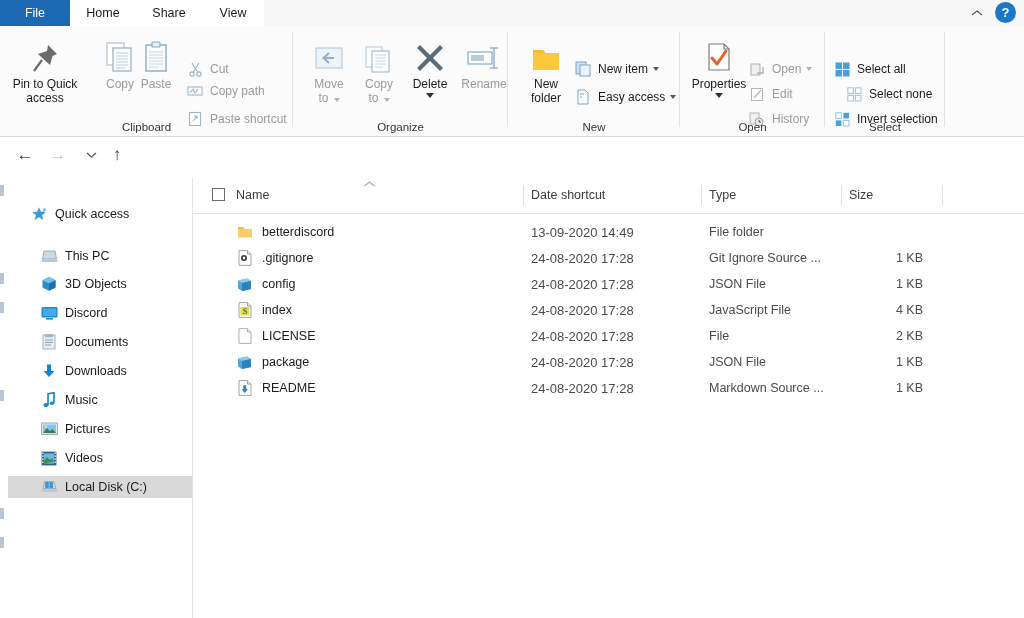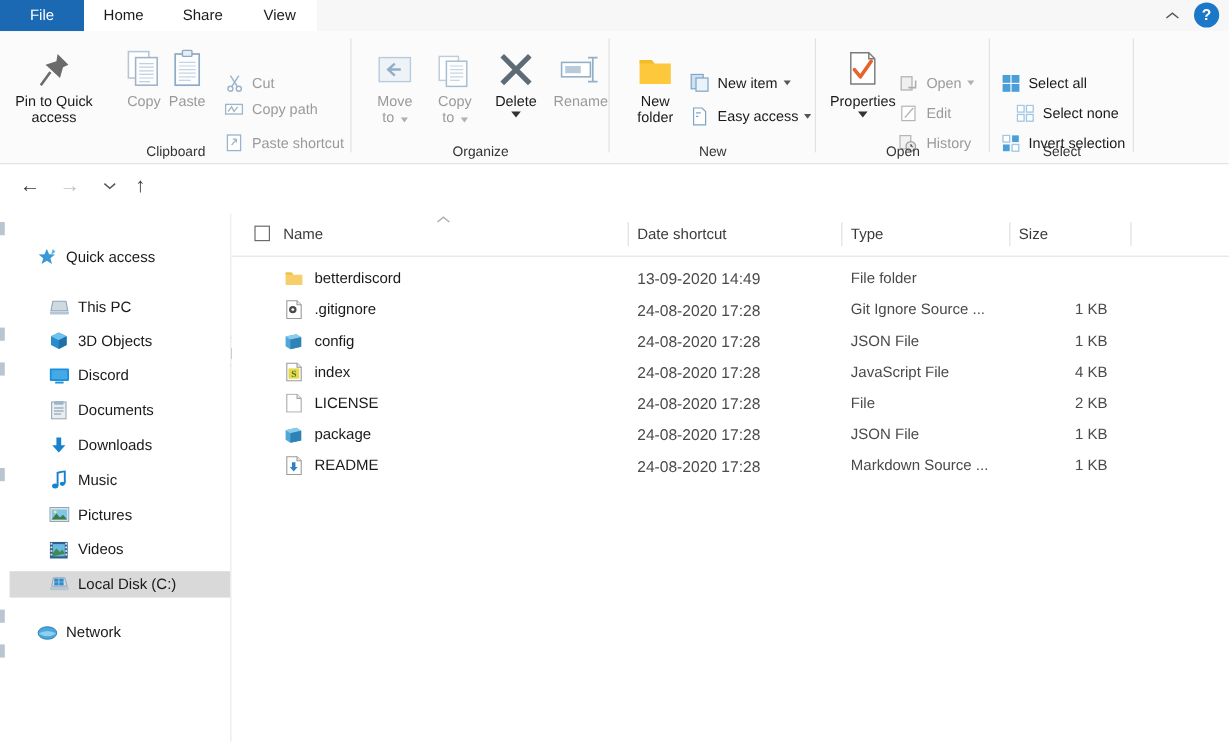--- a/index.html
+++ b/index.html
@@ -805,30 +805,20 @@
               <rect x="8.4" y="2.2" width="3.6" height="2.6"></rect>
             <rect x="4.2" y="5.2" width="3.6" height="2.6"></rect>
               <rect x="8.4" y="5.2" width="3.6" height="2.6"></rect>
           </g>
           <rect x="0.6" y="9.2" width="15.8" height="2.6" rx="1" fill="#b6c6d4"></rect>
         </svg>
       </span>
       <span class="lbl">Local Disk (C:)</span>
     </div>
 
-    <div class="nav-item" style="top:338px;">
-      <span class="ico" style="margin-left:22px;">
-        <svg width="17" height="15" viewBox="0 0 17 15">
-          <ellipse cx="8.5" cy="7.5" rx="7.8" ry="5.2" fill="#4aa6dd"></ellipse>
-          <path d="M1 8 Q8.5 3.5 16 8 Q8.5 12.5 1 8 Z" fill="#8fd0ee"></path>
-          <ellipse cx="8.5" cy="7.5" rx="7.8" ry="5.2" fill="none" stroke="#2d7eb3" stroke-width="0.8"></ellipse>
-        </svg>
-      </span>
-      <span class="lbl">Network</span>
-    </div>
   </div>
 
   <div class="splitter"></div>
 
   <div class="filepane">
     <div class="colhdr">
       <div class="sort-arrow" style="left:170px;">
         <svg width="13" height="8" viewBox="0 0 13 8">
             <path d="M1.5 6 L6.5 2 L11.5 6" stroke="#b0b0b0" stroke-width="1.3" fill="none"></path>
           </svg>

